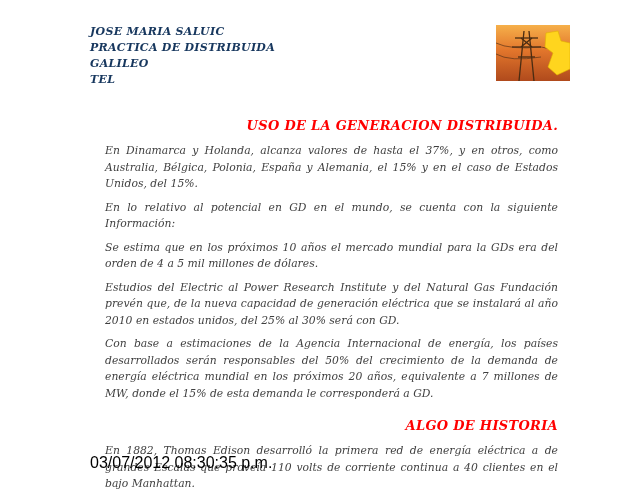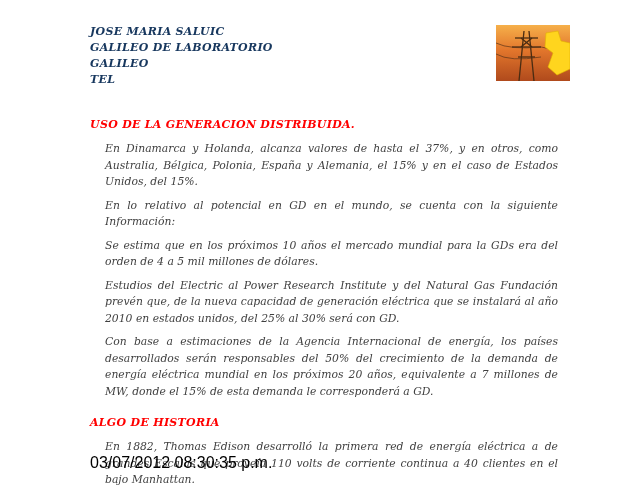--- a/index.html
+++ b/index.html
@@ -37,23 +37,24 @@
   .content {
     position: absolute;
     left: 90px;
     top: 118px;
     width: 468px;
   }
   .section-heading {
     color: #ff0000;
     font-weight: bold;
     font-style: italic;
-    font-size: 11px;
+    font-size: 13px;
     letter-spacing: 0.3px;
     margin: 0 0 10px 0;
+    text-align: right;
   }
   .section-heading.second {
     margin-top: 16px;
   }
   .para {
     color: #3f3f3f;
     font-style: italic;
     font-size: 10.8px;
     line-height: 16.5px;
     text-align: justify;
@@ -68,21 +69,21 @@
     color: #000000;
   }
 </style>
 </head>
 <body>
 
 <div class="page">
 
   <div class="header-block">
     <div>JOSE MARIA SALUIC</div>
-    <div>GALILEO DE LABORATORIO</div>
+    <div>PRACTICA DE DISTRIBUIDA</div>
     <div>GALILEO</div>
     <div>TEL</div>
   </div>
 
   <svg class="photo" viewBox="0 0 74 56" xmlns="http://www.w3.org/2000/svg">
     <defs>
       <linearGradient id="sky" x1="0" y1="0" x2="0" y2="1">
         <stop offset="0" stop-color="#f6b04a"></stop>
         <stop offset="0.45" stop-color="#e2762c"></stop>
         <stop offset="1" stop-color="#b04a1c"></stop>

